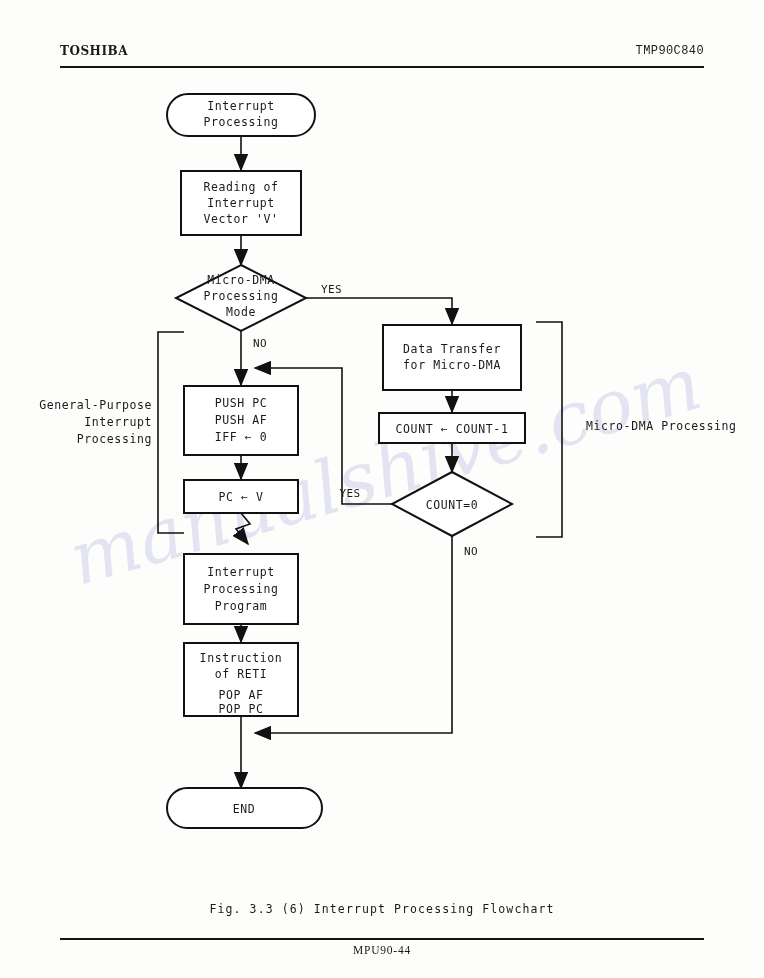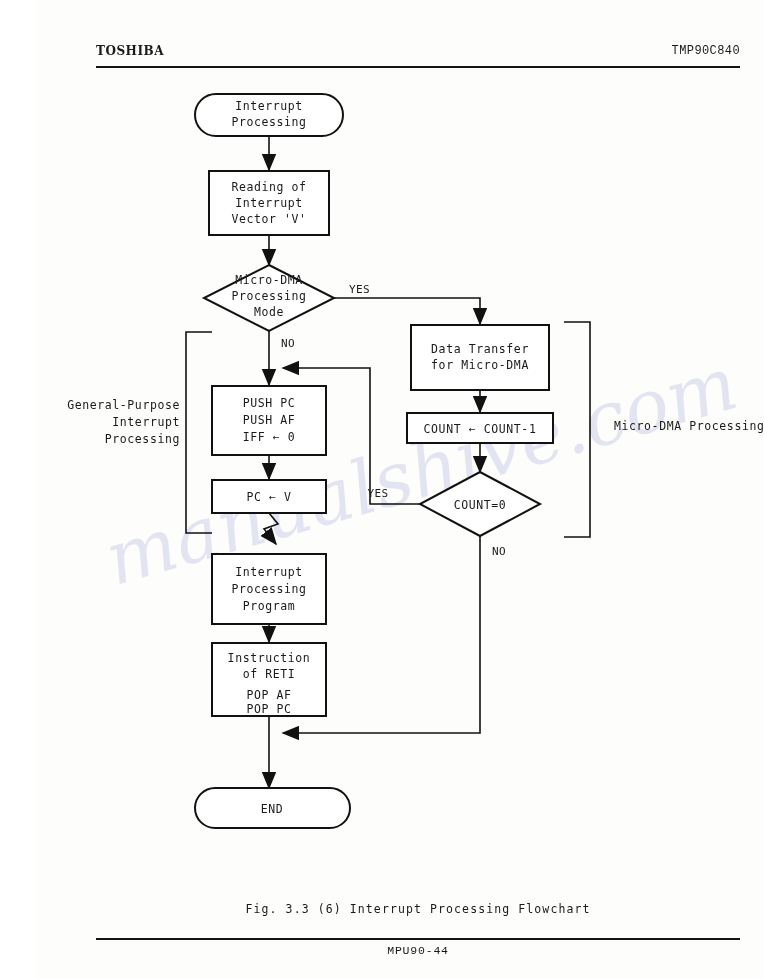--- a/index.html
+++ b/index.html
@@ -12,21 +12,20 @@
     height: 978px;
     position: relative;
     font-family: "DejaVu Sans Mono", "Liberation Mono", monospace;
     color: #1a1a1a;
     overflow: hidden;
   }
   .page {
     position: absolute;
     inset: 0;
     background: #fdfdfb;
-    margin-left: 36px;
   }
 
   
   .header {
     position: absolute;
     left: 60px;
     top: 44px;
     width: 644px;
     height: 26px;
   }
@@ -52,21 +51,21 @@
     left: 60px;
     top: 66px;
     width: 644px;
     height: 2px;
     background: #141414;
   }
 
   
   .figure {
     position: absolute;
-    left: 4px;
+    left: 12px;
     top: 72px;
     width: 688px;
     height: 760px;
   }
   svg.flow {
     display: block;
     width: 764px;
     height: 760px;
   }
   svg.flow text {
@@ -119,21 +118,21 @@
     background: #141414;
   }
   .footer {
     position: absolute;
     left: 0;
     top: 944px;
     width: 764px;
     text-align: center;
     font-size: 11.5px;
     letter-spacing: 0.8px;
-    font-family: Liberation Mono, monospace;
+    font-family: Liberation Serif, serif;
   }
 
   
   .watermark {
     position: absolute;
     left: 95px;
     top: 430px;
     width: 600px;
     height: 340px;
     pointer-events: none;

